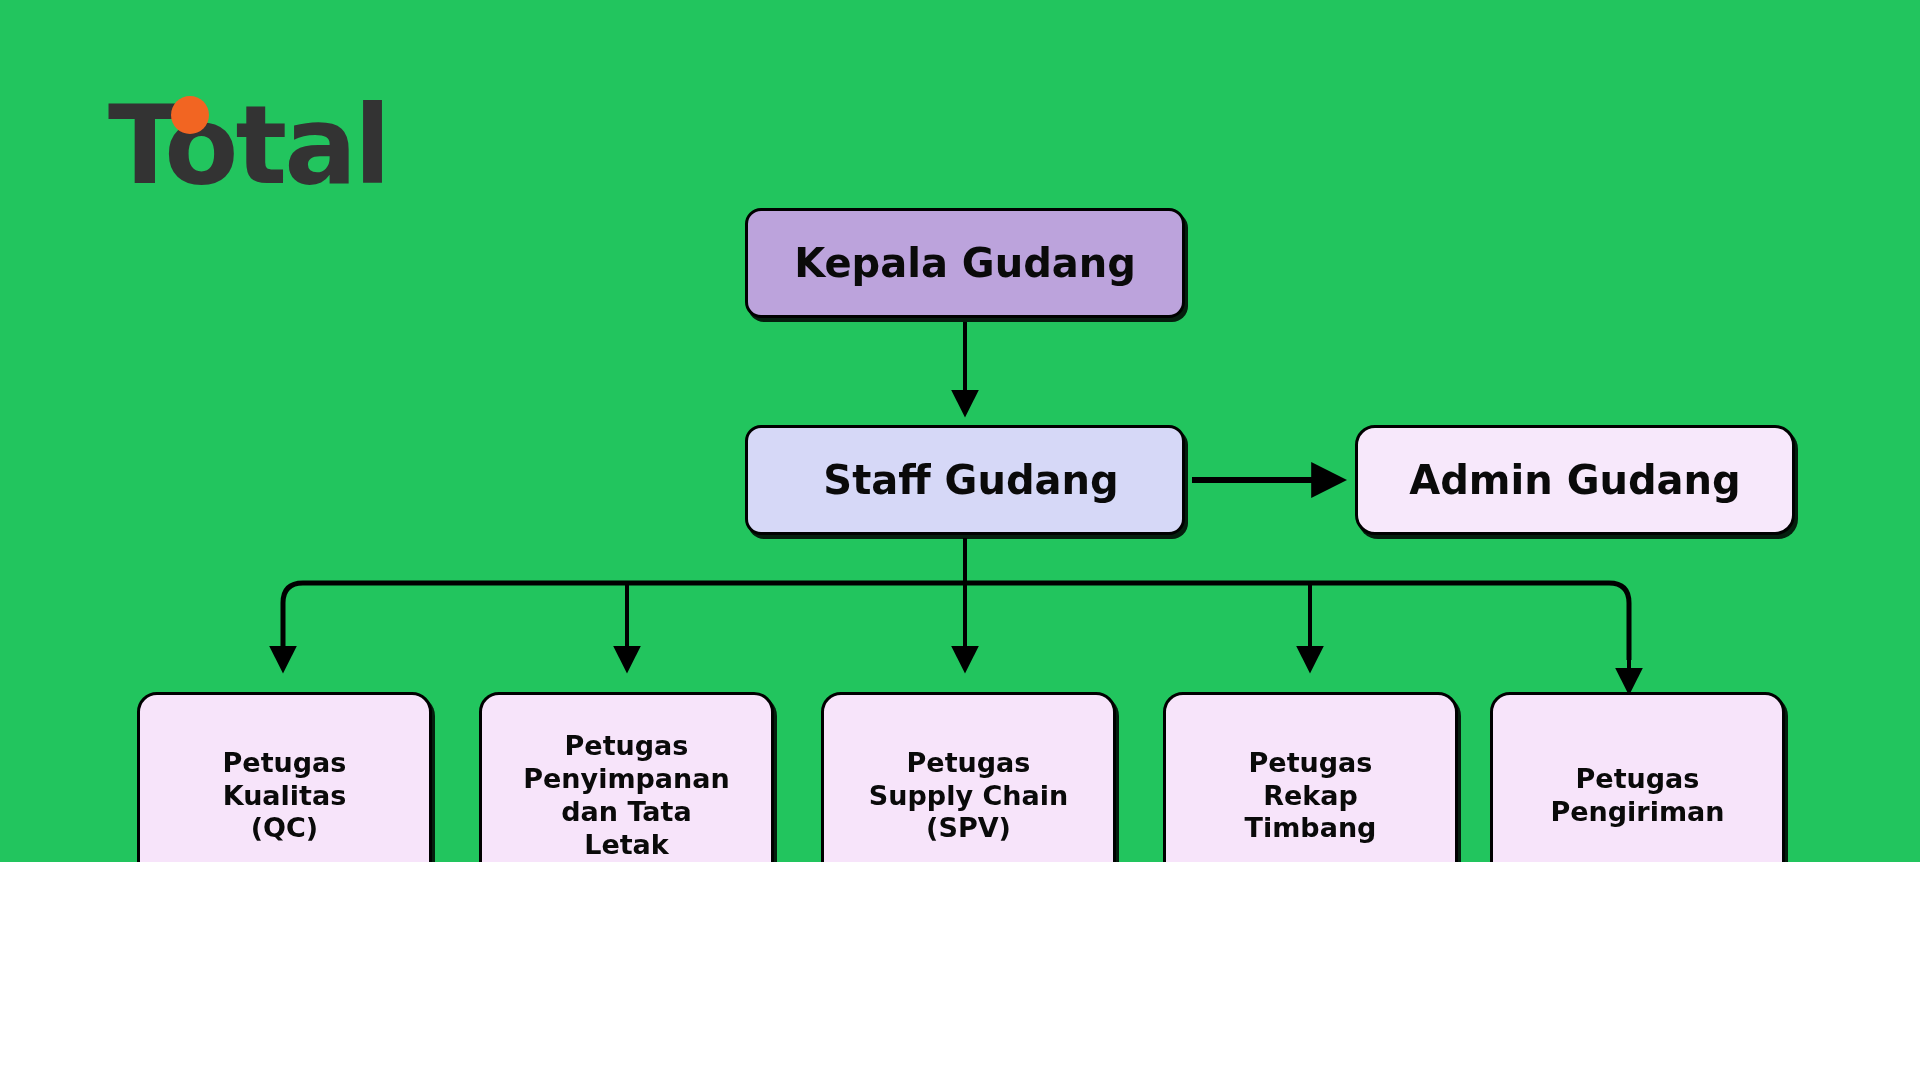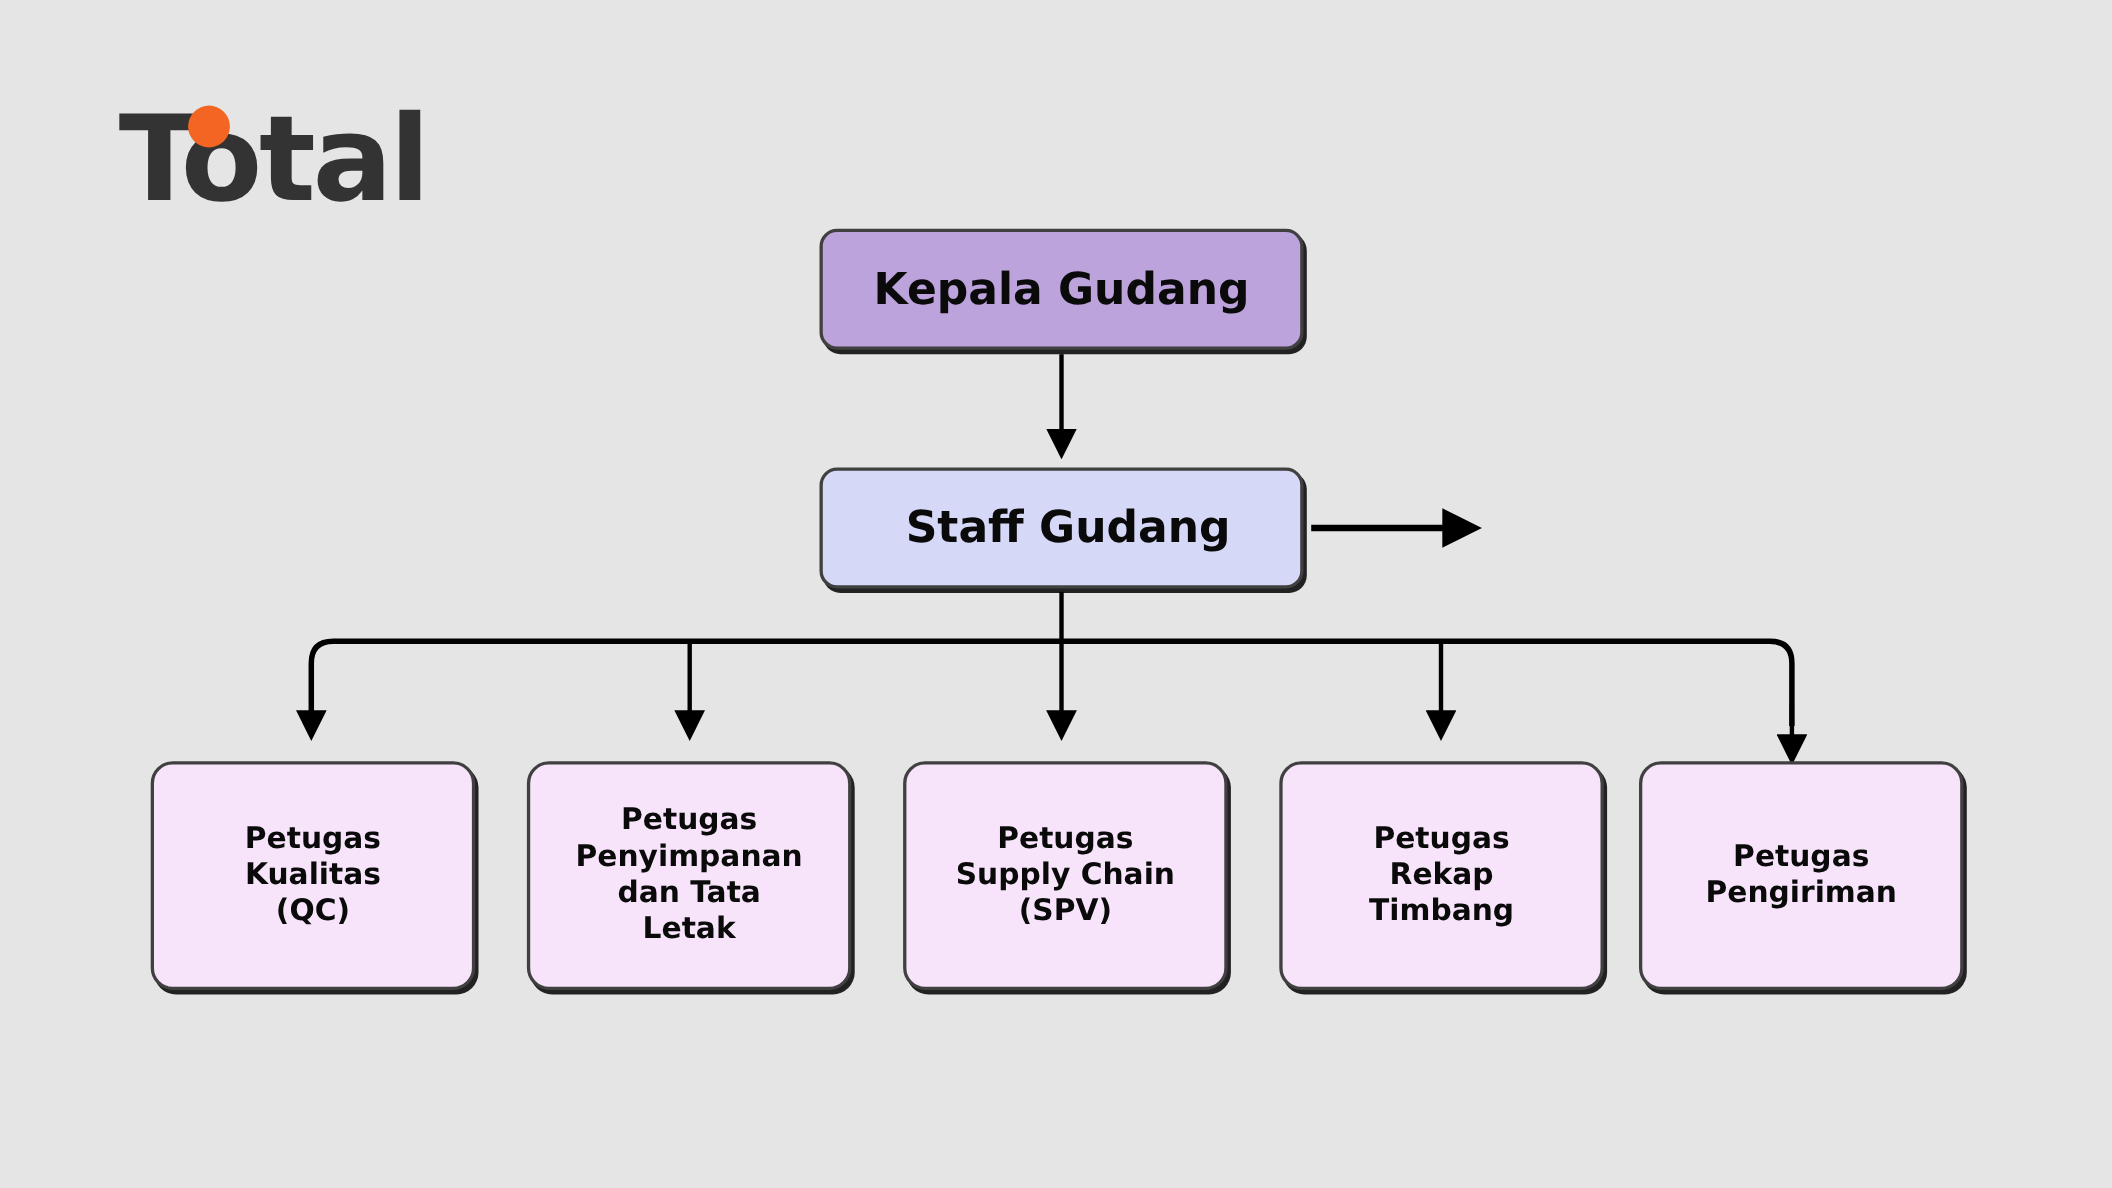--- a/index.html
+++ b/index.html
@@ -7,22 +7,22 @@
     margin: 0;
     padding: 0;
     background: #ffffff;
   }
   body {
     font-family: "DejaVu Sans", sans-serif;
   }
   #canvas {
     position: relative;
     width: 1920px;
-    height: 1080px;
-    background: #e5e5e5;
+    height: 862px;
+    background: #22c55e;
     overflow: hidden;
   }
 
   
   #logo {
     position: absolute;
     left: 108px;
     top: 92px;
     width: 340px;
     height: 110px;
@@ -46,21 +46,21 @@
     width: 38px;
     height: 38px;
     border-radius: 50%;
     background: #F26522;
   }
 
   
   .node {
     position: absolute;
     box-sizing: border-box;
-    border: 3px solid #404040;
+    border: 3px solid #000000;
     border-radius: 16px;
     display: flex;
     align-items: center;
     justify-content: center;
     text-align: center;
     color: #0a0a0a;
     font-weight: bold;
     box-shadow: 3px 4px 0 rgba(0,0,0,0.85);
   }
   .node .label {
@@ -153,20 +153,23 @@
   </svg>
 
   <div class="node" id="node-kepala-gudang">
     <span class="label">Kepala Gudang</span>
   </div>
 
   <div class="node" id="node-staff-gudang">
     <span class="label">Staff Gudang</span>
   </div>
 
+  <div class="node" id="node-admin-gudang">
+    <span class="label">Admin Gudang</span>
+  </div>
 
   <div class="node node-sub" id="node-petugas-kualitas">
     <span class="label">Petugas
 Kualitas
 (QC)</span>
   </div>
 
   <div class="node node-sub" id="node-petugas-penyimpanan">
     <span class="label">Petugas
 Penyimpanan

